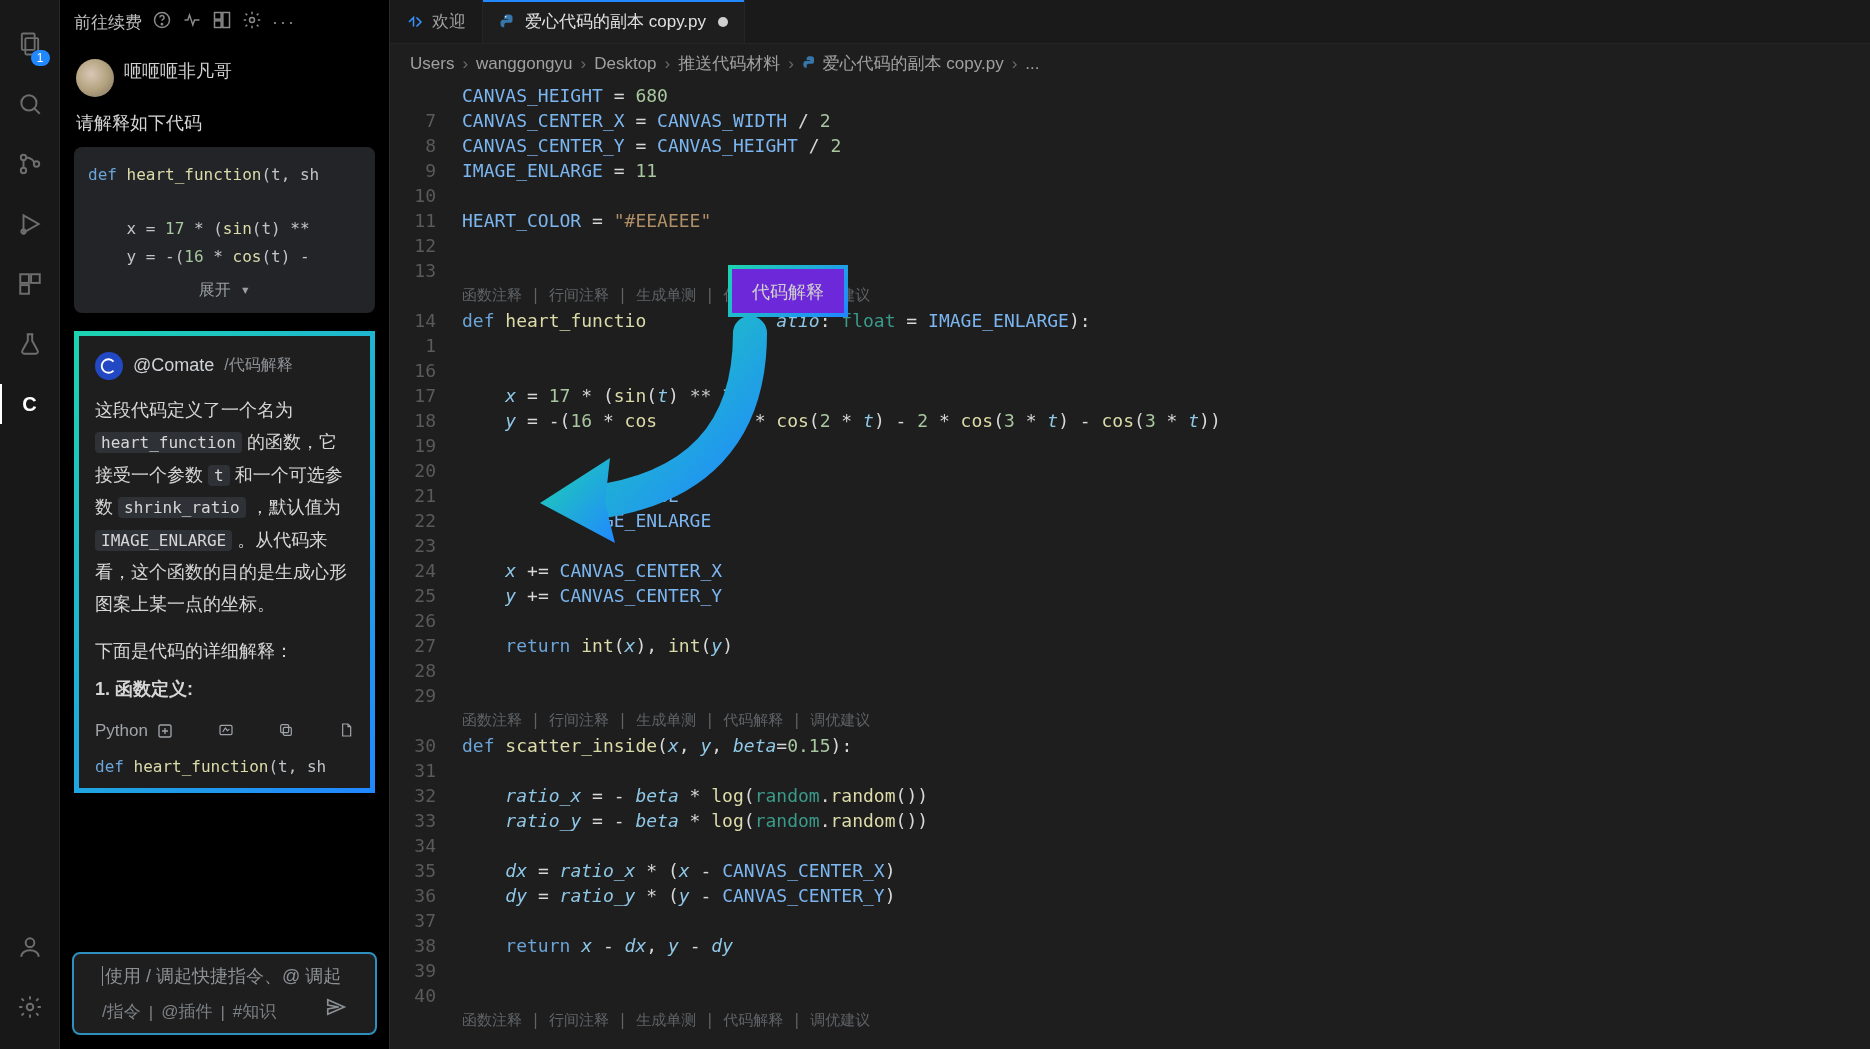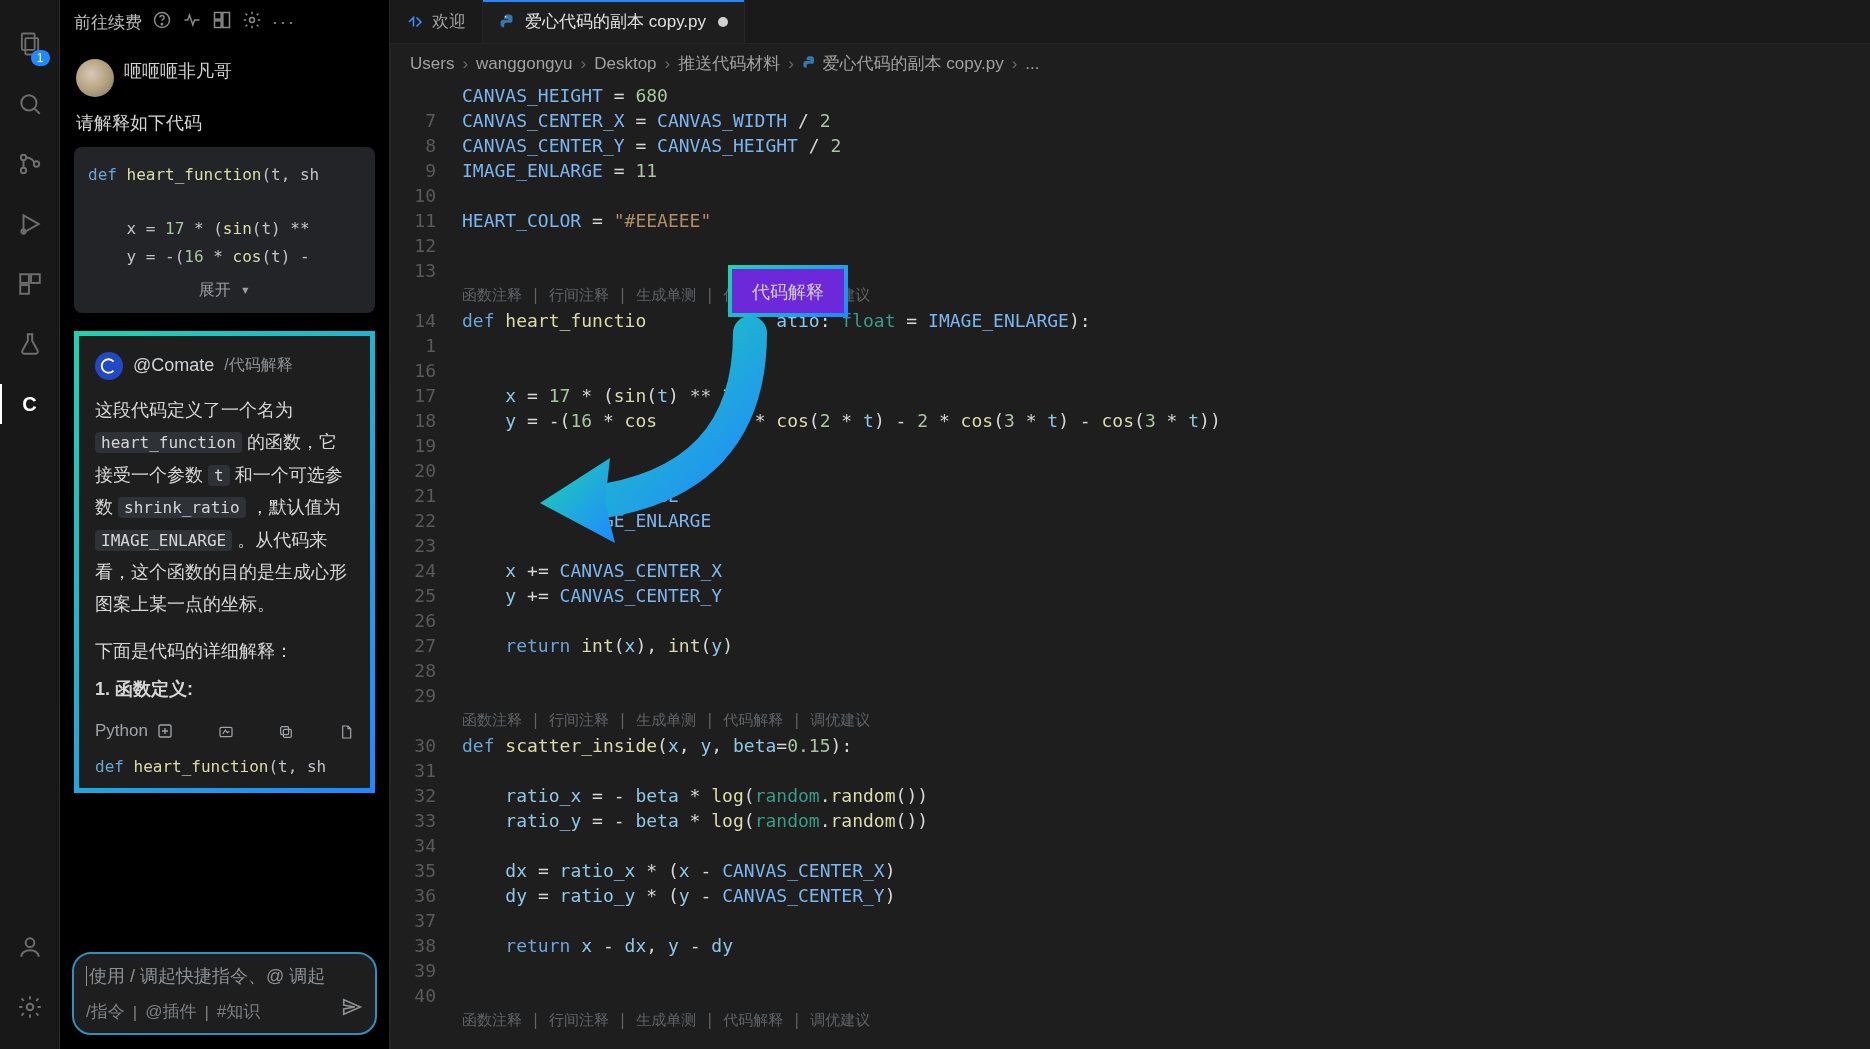--- a/index.html
+++ b/index.html
@@ -170,39 +170,39 @@
   color: #d6d6d6;
   font-size: 18px;
 }
 .comate-list {
   margin-top: 14px;
   color: #d6d6d6;
   font-size: 18px;
 }
 .comate-toolbar {
   display: flex;
-  align-items: flex-end;
+  align-items: flex-start;
   gap: 44px;
   margin-top: 20px;
   color: #a0a4a8;
   font-size: 17px;
 }
 .comate-code2 {
   margin-top: 16px;
   font-family: "SF Mono", Menlo, monospace;
   font-size: 16px;
   color: #bfc4c9;
   white-space: pre;
   overflow: hidden;
 }
 .input-box {
   margin: 10px 12px 14px;
   border: 2px solid #2f8fbd;
-  border-radius: 19px;
-  padding: 10px 12px;
+  border-radius: 8px;
+  padding: 10px 28px;
   background: #1e1e1e;
 }
 .input-row1 {
   color: #8d9195;
   font-size: 18px;
   display: flex;
   align-items: center;
 }
 .input-row2 {
   display: flex;
@@ -296,21 +296,21 @@
 }
 .code-area .row {
   height: 25px;
 }
 .tok-var { color: #7cb6f0; }
 .tok-kw { color: #6aa4d8; }
 .tok-def { color: #dcdcaa; }
 .tok-str { color: #b08f67; }
 .tok-num { color: #a8c7a0; }
 .tok-fn { color: #dcdcaa; }
-.tok-param { color: #8fc7e6; }
+.tok-param { color: #8fc7e6; font-style: italic; }
 .tok-type { color: #3a9b8a; }
 .tok-mod { color: #3a9b8a; }
 .tok-op { color: #c7c7c7; }
 .codelens {
   color: #5f6367;
   font-size: 15px;
   height: 25px;
 }
 .highlight-box {
   position: absolute;

